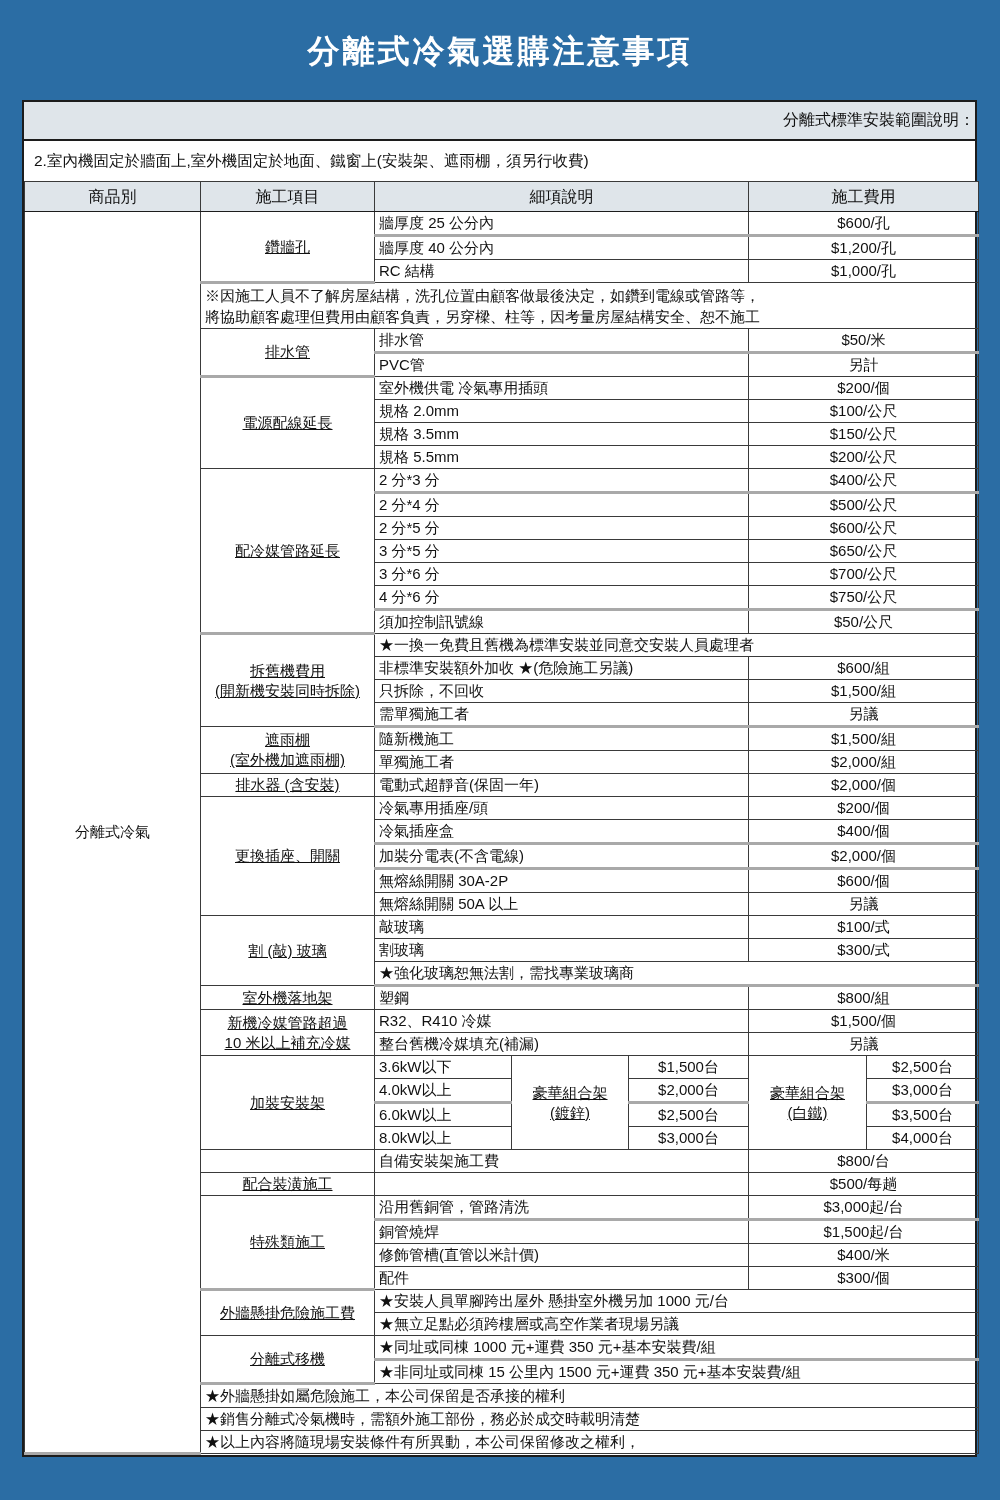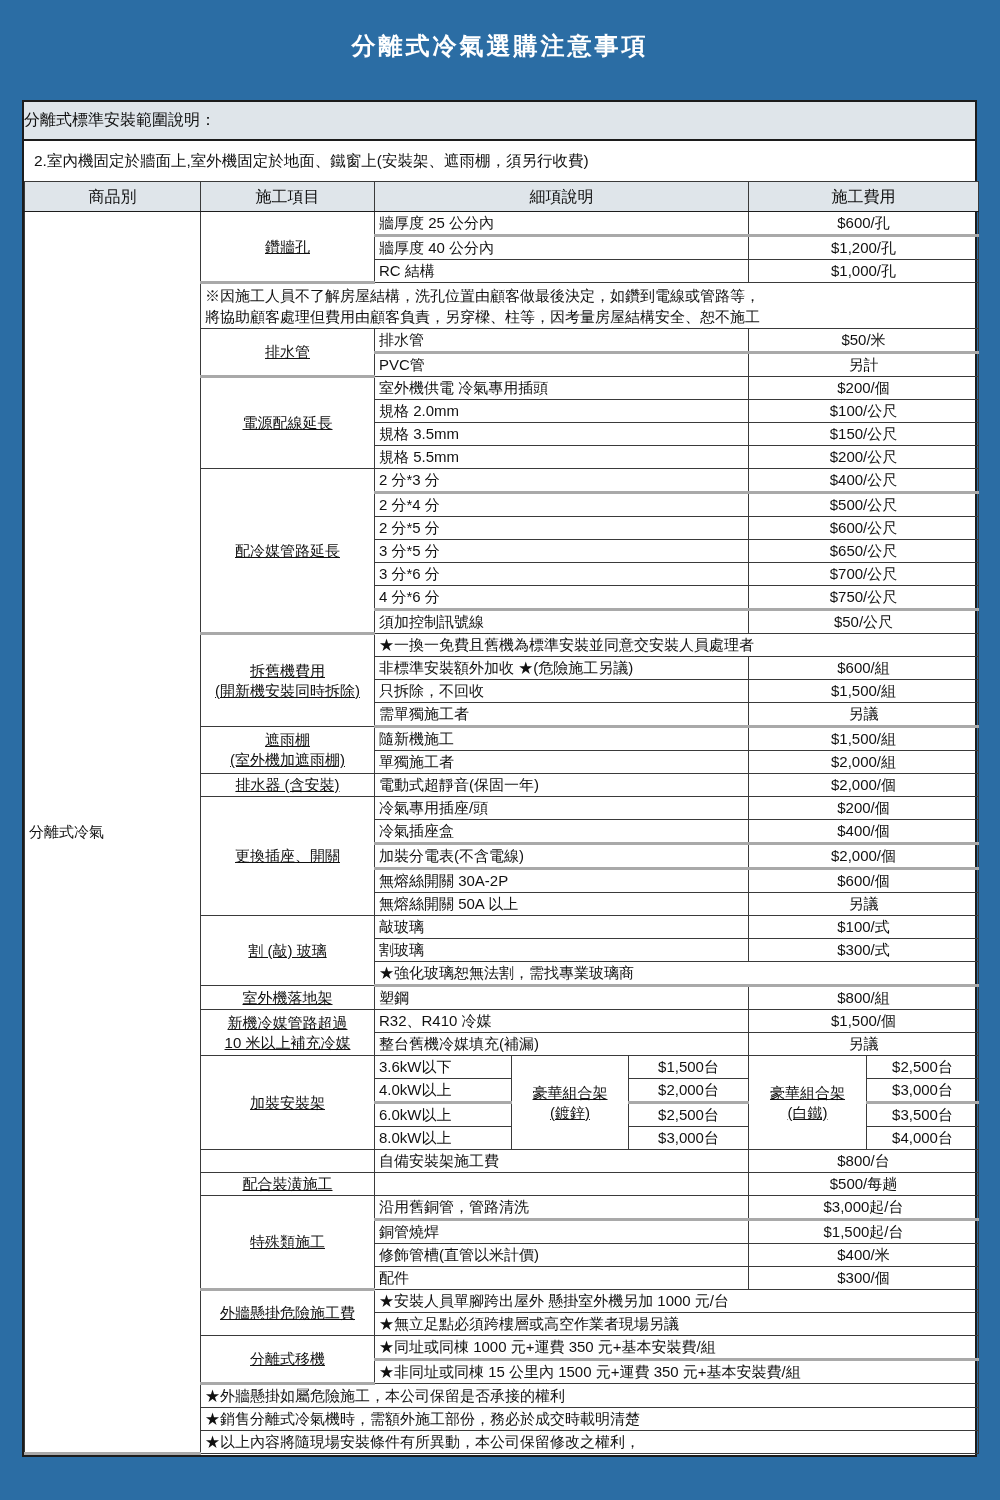--- a/index.html
+++ b/index.html
@@ -8,31 +8,31 @@
     width:1000px;height:1500px;
     background:#2b6da4;
     overflow:hidden;
     font-family:"Liberation Sans",sans-serif;
     color:#111;
   }
   .title{
     margin:0;padding-top:30px;
     text-align:center;
     color:#ffffff;
-    font-size:24px;font-weight:bold;
+    font-size:32px;font-weight:bold;
     letter-spacing:3px;
   }
   .box{
     position:absolute;left:22px;top:100px;width:951px;
     background:#ffffff;
     border:2px solid #1c1c1c;
   }
   .info-heading{
     background:#dfe5ea;
-    text-align:left;
+    text-align:right;
     font-size:16px;
     padding:8px 0;
     border-bottom:2px solid #1c1c1c;
   }
   .notes{
     padding:8px 8px 8px 10px;
     font-size:15.5px;
     line-height:24px;
   }
   table.price-table{
@@ -49,21 +49,21 @@
     overflow:hidden;
     white-space:nowrap;
   }
   .price-table thead th{
     background:#dfe5ea;
     font-weight:normal;
     font-size:16px;
     height:29px;
     border-bottom:1px solid #1c1c1c;
   }
-  td.product{text-align:left;vertical-align:middle;margin-top:45px;}
+  td.product{text-align:center;vertical-align:middle;margin-top:45px;}
   td.group{text-align:center;vertical-align:middle;text-decoration:underline;}
   td.group .sub{display:block;}
   td.detail{text-align:left;}
   td.fee{text-align:center;}
   td.merged{text-align:left;margin-left:28px;}
   tr.note-row td{height:44px;line-height:21px;white-space:normal;text-align:left;}
   tr.footer-row td{text-align:left;}
   tr.thick-bottom td{border-bottom:3px solid #a9a9a9;}
 </style>
 </head>

